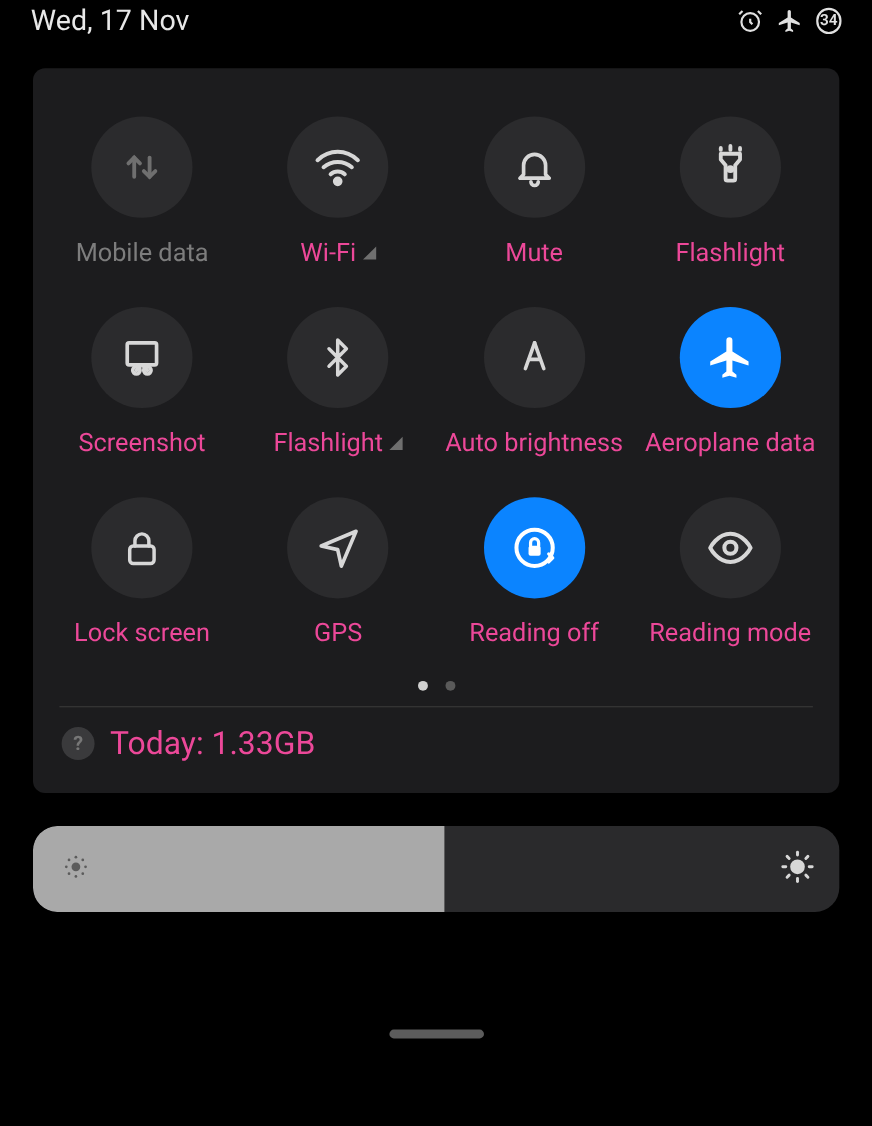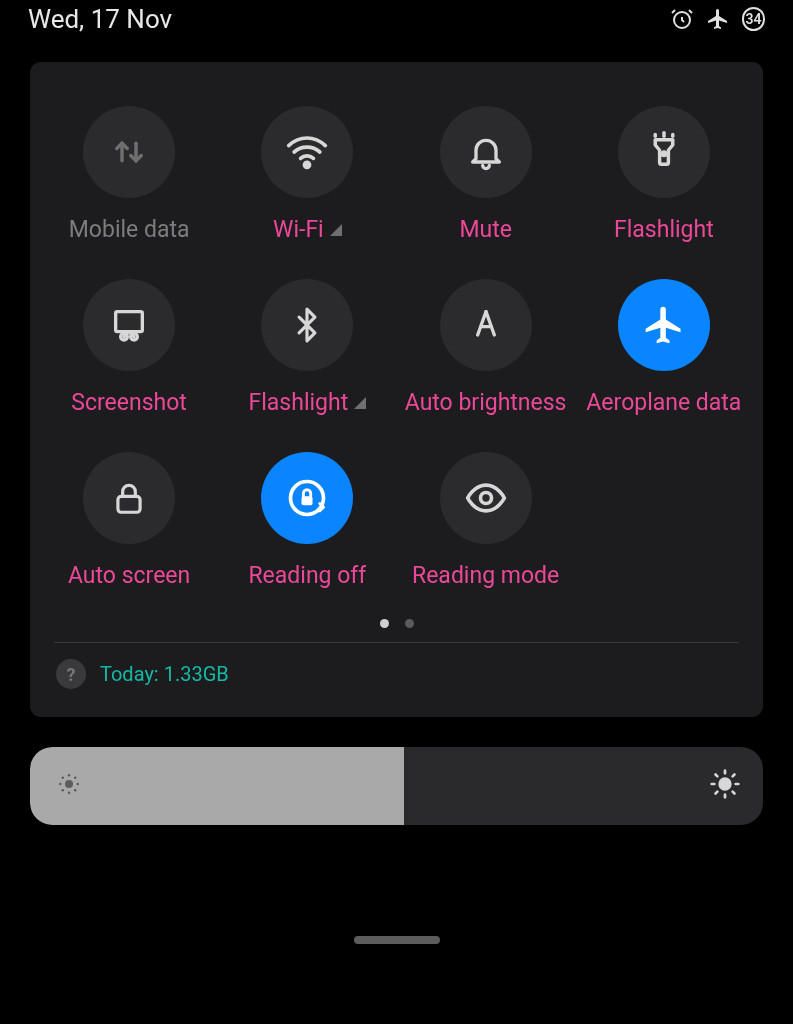--- a/index.html
+++ b/index.html
@@ -18,21 +18,21 @@
   .tile-label-wrap { display: flex; align-items: center; gap: 6px; max-width: 170px; }
   .tile-label { font-size: 23px; color: #ec4899; white-space: nowrap; overflow: hidden; text-overflow: clip; max-width: 168px; }
   .tile.dim .tile-label { color: #7d7d7d; }
   .tri { width: 0; height: 0; border-style: solid; border-width: 0 0 12px 12px; border-color: transparent transparent #6f6f6f transparent; }
   .dots { display: flex; justify-content: center; gap: 16px; padding: 8px 0 14px 0; }
   .dot { width: 9px; height: 9px; border-radius: 50%; background: #5a5a5a; }
   .dot.active { background: #d0d0d0; }
   .divider { height: 1px; background: #3a3a3a; margin: 0 14px; }
   .data-row { display: flex; align-items: center; gap: 14px; padding: 16px 16px 10px 16px; }
   .help-circle { width: 30px; height: 30px; border-radius: 50%; background: #3a3a3c; display: flex; align-items: center; justify-content: center; color: #777; font-size: 18px; font-weight: 700; }
-  .data-text { font-size: 20px; color: #14b8a6; }
+  .data-text { font-size: 29px; color: #ec4899; }
   .brightness { margin: 30px 30px 0 30px; height: 78px; background: #2a2a2c; border-radius: 22px; position: relative; overflow: hidden; cursor: ew-resize; }
   .bright-fill { position: absolute; left: 0; top: 0; bottom: 0; background: #a9a9a9; border-radius: 22px 0 0 22px; }
   .bright-thumb { position: absolute; left: 24px; top: 50%; transform: translateY(-50%); }
   .bright-sun { position: absolute; right: 22px; top: 50%; transform: translateY(-50%); }
   .nav-handle { width: 86px; height: 8px; background: #5c5c5c; border-radius: 4px; position: absolute; left: 50%; bottom: 80px; transform: translateX(-50%); }
 </style>
 </head>
 <body>
 
 <div class="status-bar">
@@ -186,24 +186,36 @@
     <div class="tile">
       <div class="tile-circle">
         <span>
           <svg width="38" height="38" viewBox="0 0 24 24" fill="none" stroke="#d7d7d7" stroke-width="2" stroke-linecap="round" stroke-linejoin="round">
               <rect x="5" y="11" width="14" height="10" rx="2"></rect>
               <path d="M8 11V8a4 4 0 0 1 8 0v3"></path>
             </svg>
         </span>
       </div>
       <div class="tile-label-wrap">
-          <span class="tile-label">Auto screen</span>
-        </div>
-    </div>
-
+          <span class="tile-label">Lock screen</span>
+        </div>
+    </div>
+
+    <div class="tile">
+      <div class="tile-circle">
+        <span>
+          <svg width="40" height="40" viewBox="0 0 24 24" fill="none" stroke="#d7d7d7" stroke-width="2" stroke-linecap="round" stroke-linejoin="round">
+              <path d="M3 11l19-8-8 19-2-9-9-2z"></path>
+            </svg>
+        </span>
+      </div>
+      <div class="tile-label-wrap">
+          <span class="tile-label">GPS</span>
+        </div>
+    </div>
 
     <div class="tile">
       <div class="tile-circle active">
         <span>
           <svg width="44" height="44" viewBox="0 0 24 24" fill="none" stroke="#ffffff" stroke-width="2" stroke-linecap="round" stroke-linejoin="round">
               <circle cx="12" cy="12" r="9"></circle>
               <rect x="9" y="11" width="6" height="5" rx="1" fill="#ffffff" stroke="none"></rect>
               <path d="M10 11v-1.5a2 2 0 0 1 4 0V11" stroke-width="1.6"></path>
               <path d="M19 15l2 2-2 2" stroke-width="1.6"></path>
             </svg>

